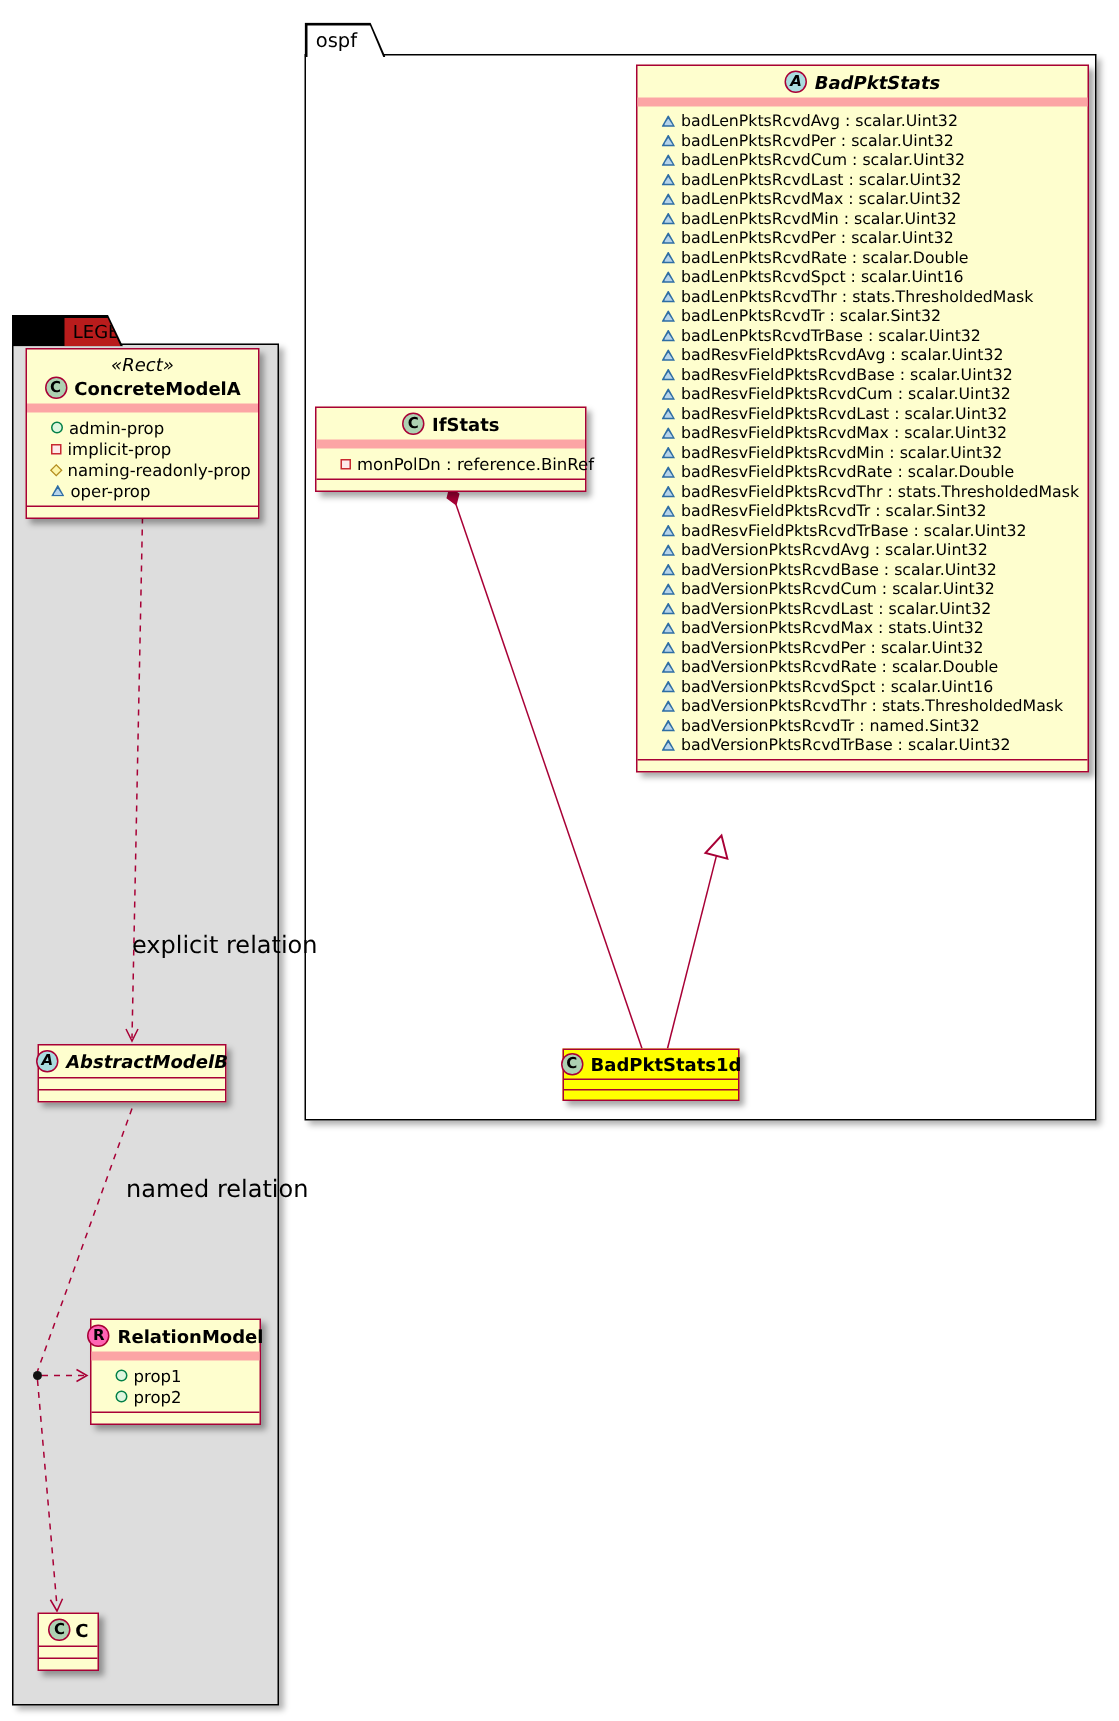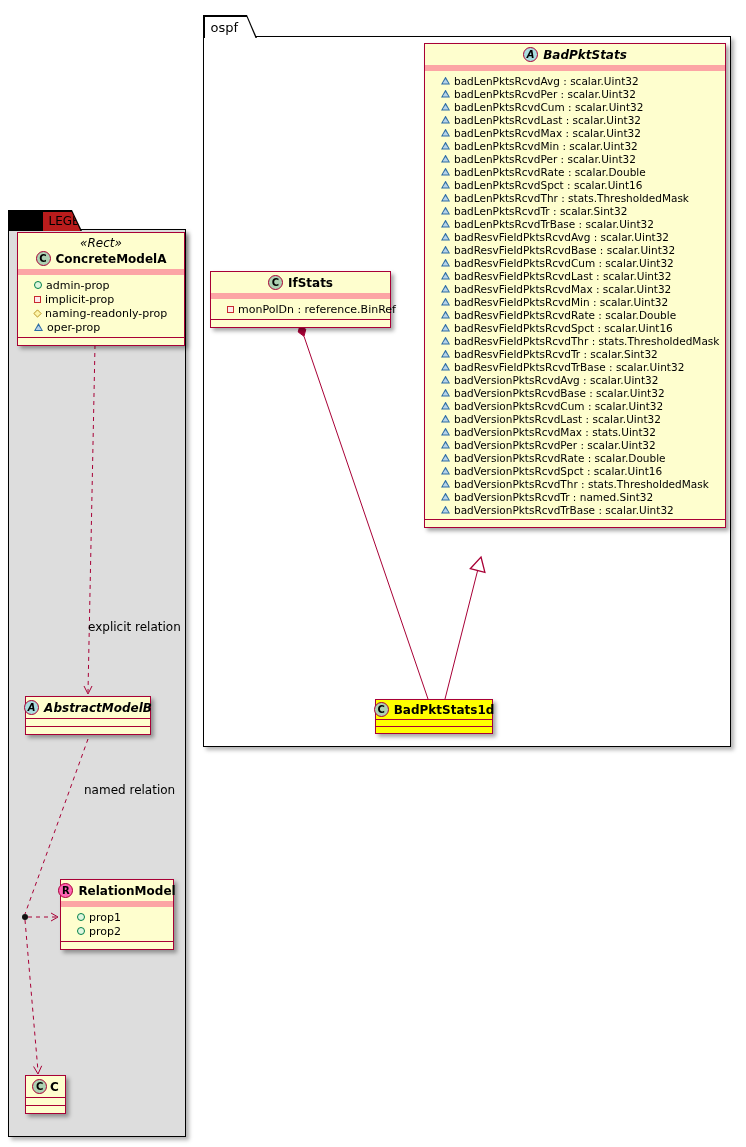--- a/index.html
+++ b/index.html
@@ -43,21 +43,21 @@
   .vis-icon { display:inline-block; flex:none; }
   .vis-icon.circle { width:8px; height:8px; border-radius:50%; border:1px solid #038048; background:#DFF6DF; }
   .vis-icon.square { width:7px; height:7px; border:1px solid #C82930; background:#FDEAEA; }
   .vis-icon.diamond { width:7px; height:7px; border:1px solid #B38D22; background:#FDF6A8; transform:rotate(45deg) scale(0.85); }
   .vis-icon.triangle { width:9px; height:8px; clip-path:polygon(50% 0,100% 100%,0 100%); background:#2E6DA4; position:relative; }
   .vis-icon.triangle::before { content:""; position:absolute; left:1.5px; right:1.5px; top:2.5px; bottom:1px;
                                clip-path:polygon(50% 0,100% 100%,0 100%); background:#B7D4EA; }
 
   
   #edge-svg { position:absolute; left:0; top:0; z-index:2; pointer-events:none; }
-  .edge-label { position:absolute; font-size:12px; color:#000; z-index:5; white-space:nowrap; }
+  .edge-label { position:absolute; font-size:16px; color:#000; z-index:5; white-space:nowrap; }
 </style>
 </head>
 <body>
 
 <div id="canvas">
 
   <div class="package-body legend-body" style="left:8px; top:229px; width:178px; height:908px;"></div>
   <div class="package-tab" style="left:8px; top:210px; width:74px; height:21px;">
     <div class="tab-fill legend-tab-fill">LEGEND</div>
   </div>
@@ -168,24 +168,20 @@
         <div class="member-row">
           <span class="vis-icon triangle"></span>
           <span class="member-text">badResvFieldPktsRcvdMin : scalar.Uint32</span>
         </div>
         <div class="member-row">
           <span class="vis-icon triangle"></span>
           <span class="member-text">badResvFieldPktsRcvdRate : scalar.Double</span>
         </div>
         <div class="member-row">
           <span class="vis-icon triangle"></span>
-          <span class="member-text">badResvFieldPktsRcvdSpct : scalar.Uint16</span>
-        </div>
-        <div class="member-row">
-          <span class="vis-icon triangle"></span>
           <span class="member-text">badResvFieldPktsRcvdThr : stats.ThresholdedMask</span>
         </div>
         <div class="member-row">
           <span class="vis-icon triangle"></span>
           <span class="member-text">badResvFieldPktsRcvdTr : scalar.Sint32</span>
         </div>
         <div class="member-row">
           <span class="vis-icon triangle"></span>
           <span class="member-text">badResvFieldPktsRcvdTrBase : scalar.Uint32</span>
         </div>
@@ -253,21 +249,21 @@
 
   <div class="uml-class highlight" style="left:375px; top:699px; width:118px;">
     <div class="class-title" style="padding:2px 5px;">
       <span class="spot spot-c">C</span>
       <span class="class-name">BadPktStats1d</span>
     </div>
     <div class="class-compartment"></div>
     <div class="class-compartment"></div>
   </div>
 
-  <div class="uml-class legend" style="left:17px; top:232px; width:168px;">
+  <div class="uml-class legend" style="left:17px; top:232px; width:156px;">
     <div class="stereotype">«Rect»</div>
     <div class="class-title" style="padding-top:1px;">
       <span class="spot spot-c">C</span>
       <span class="class-name">ConcreteModelA</span>
     </div>
     <div class="class-members">
         <div class="member-row">
           <span class="vis-icon circle"></span>
           <span class="member-text">admin-prop</span>
         </div>

